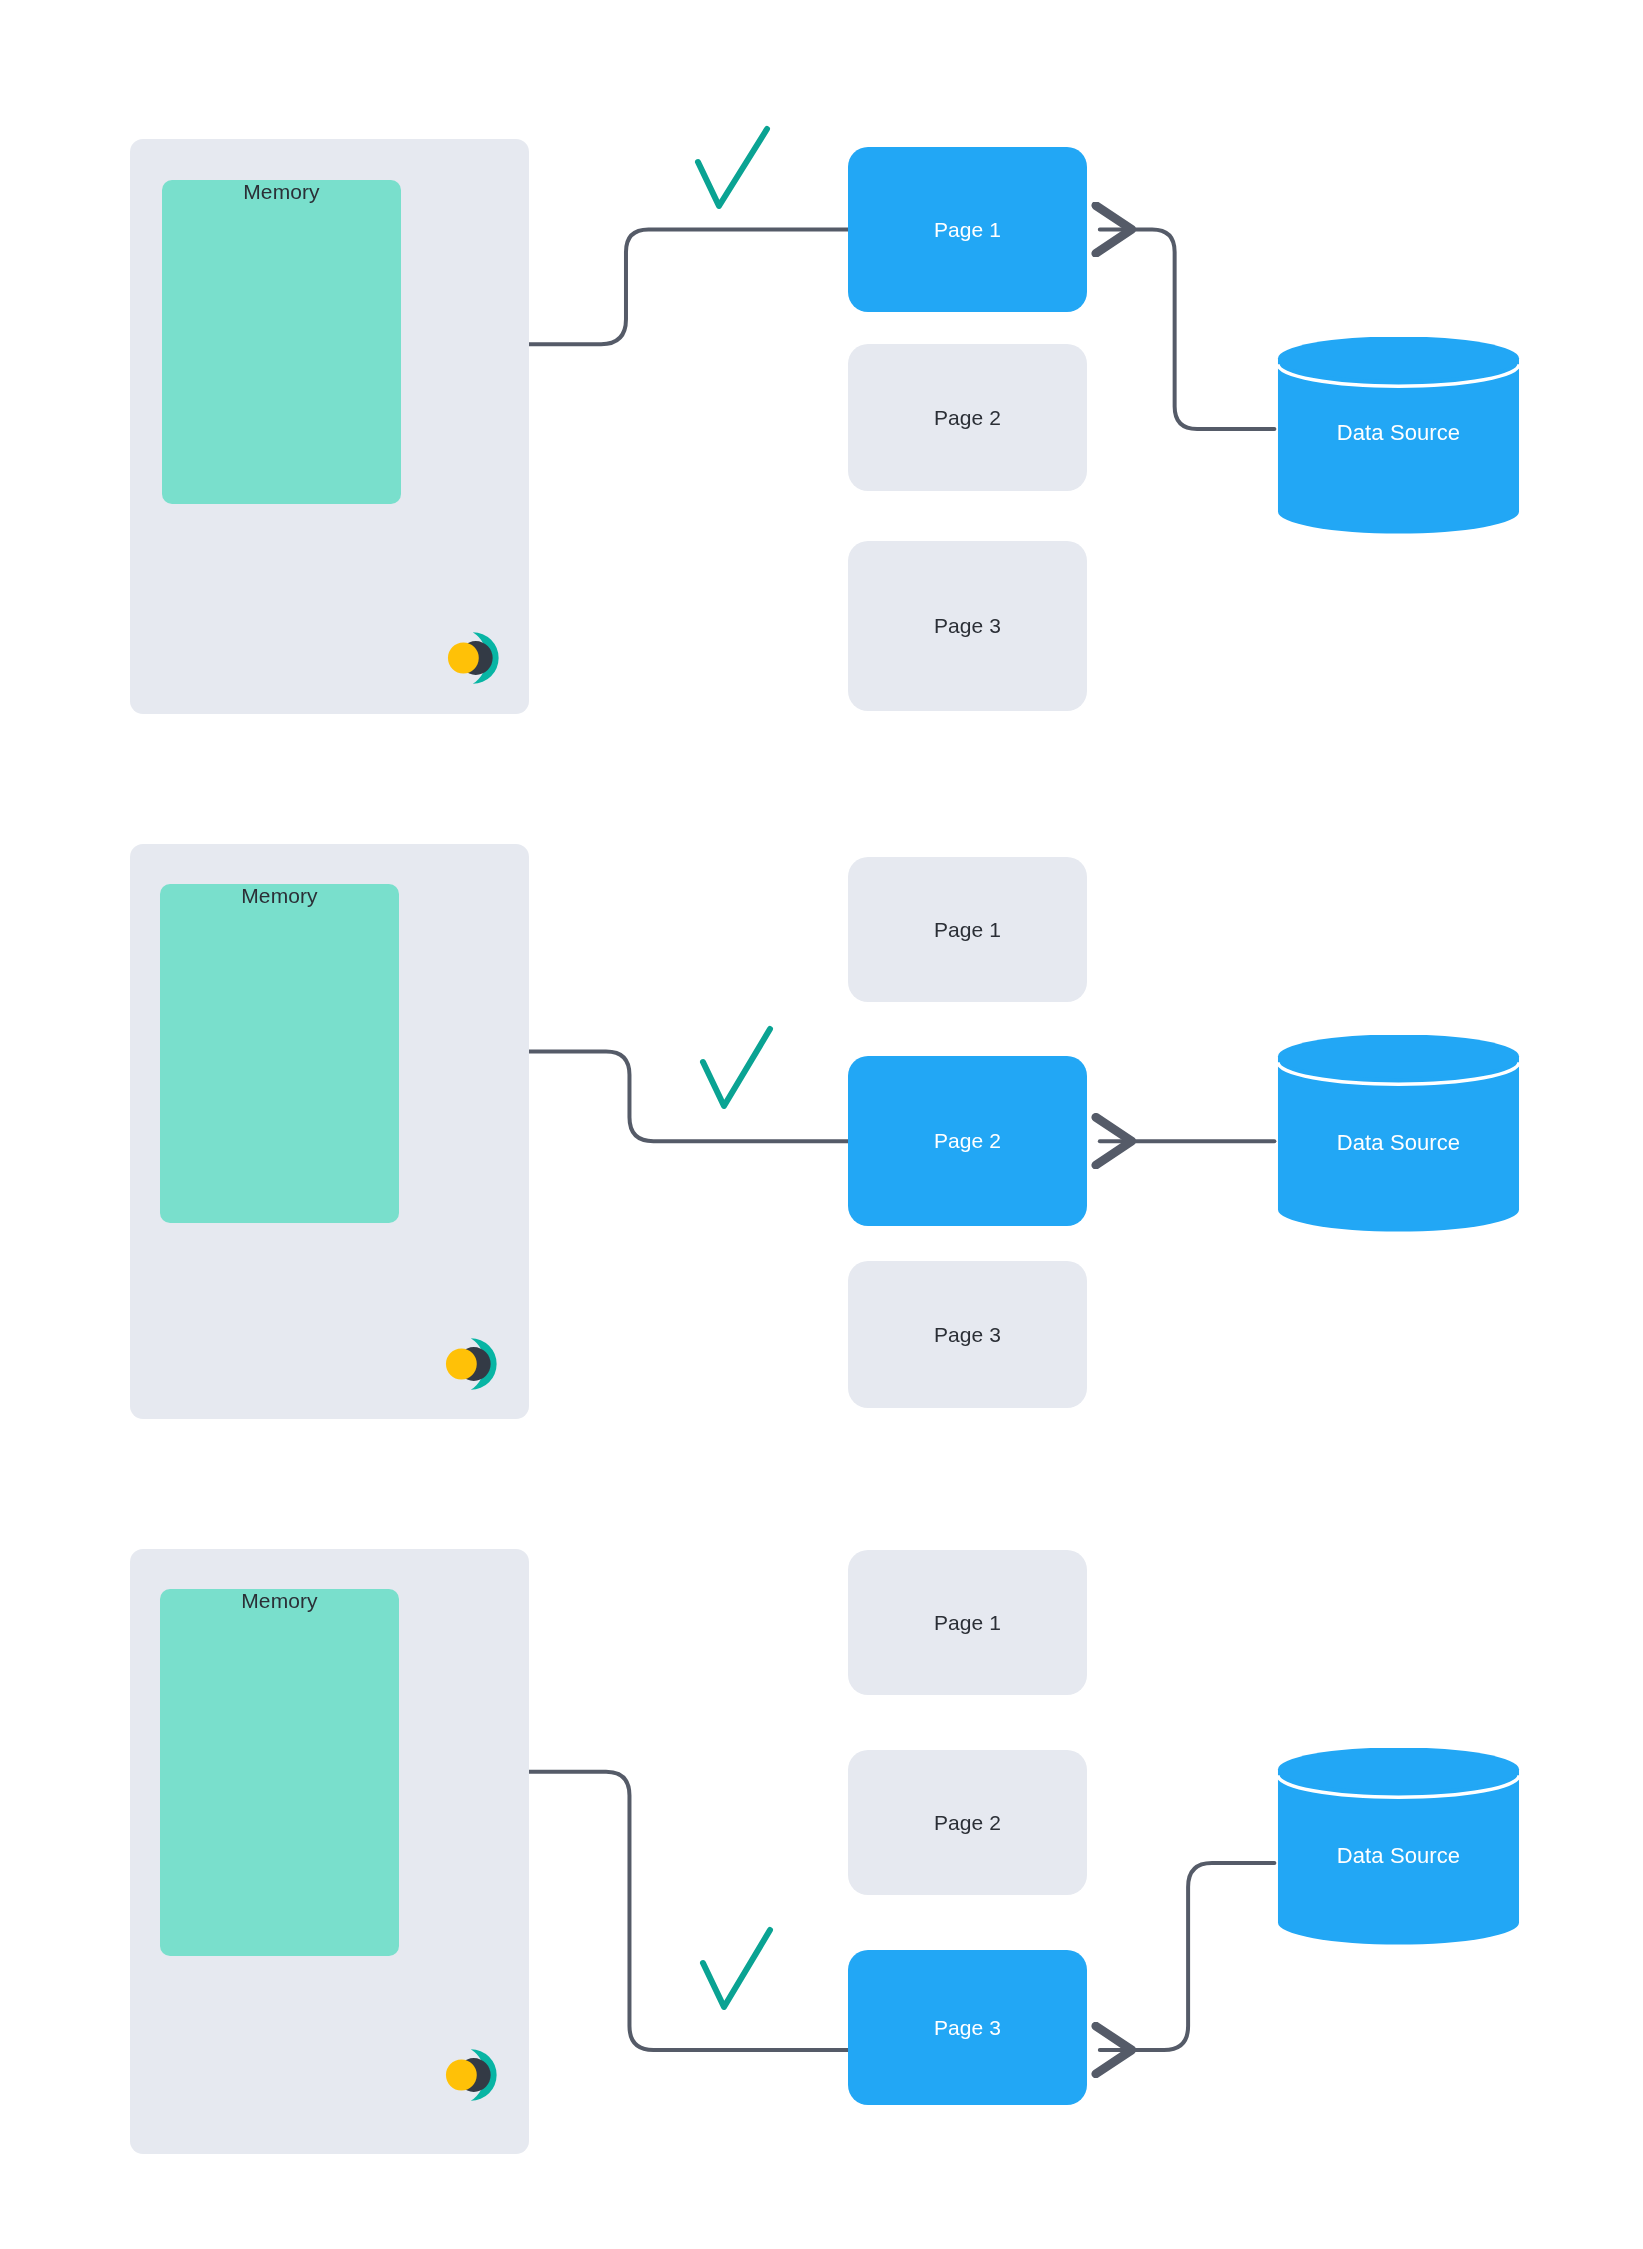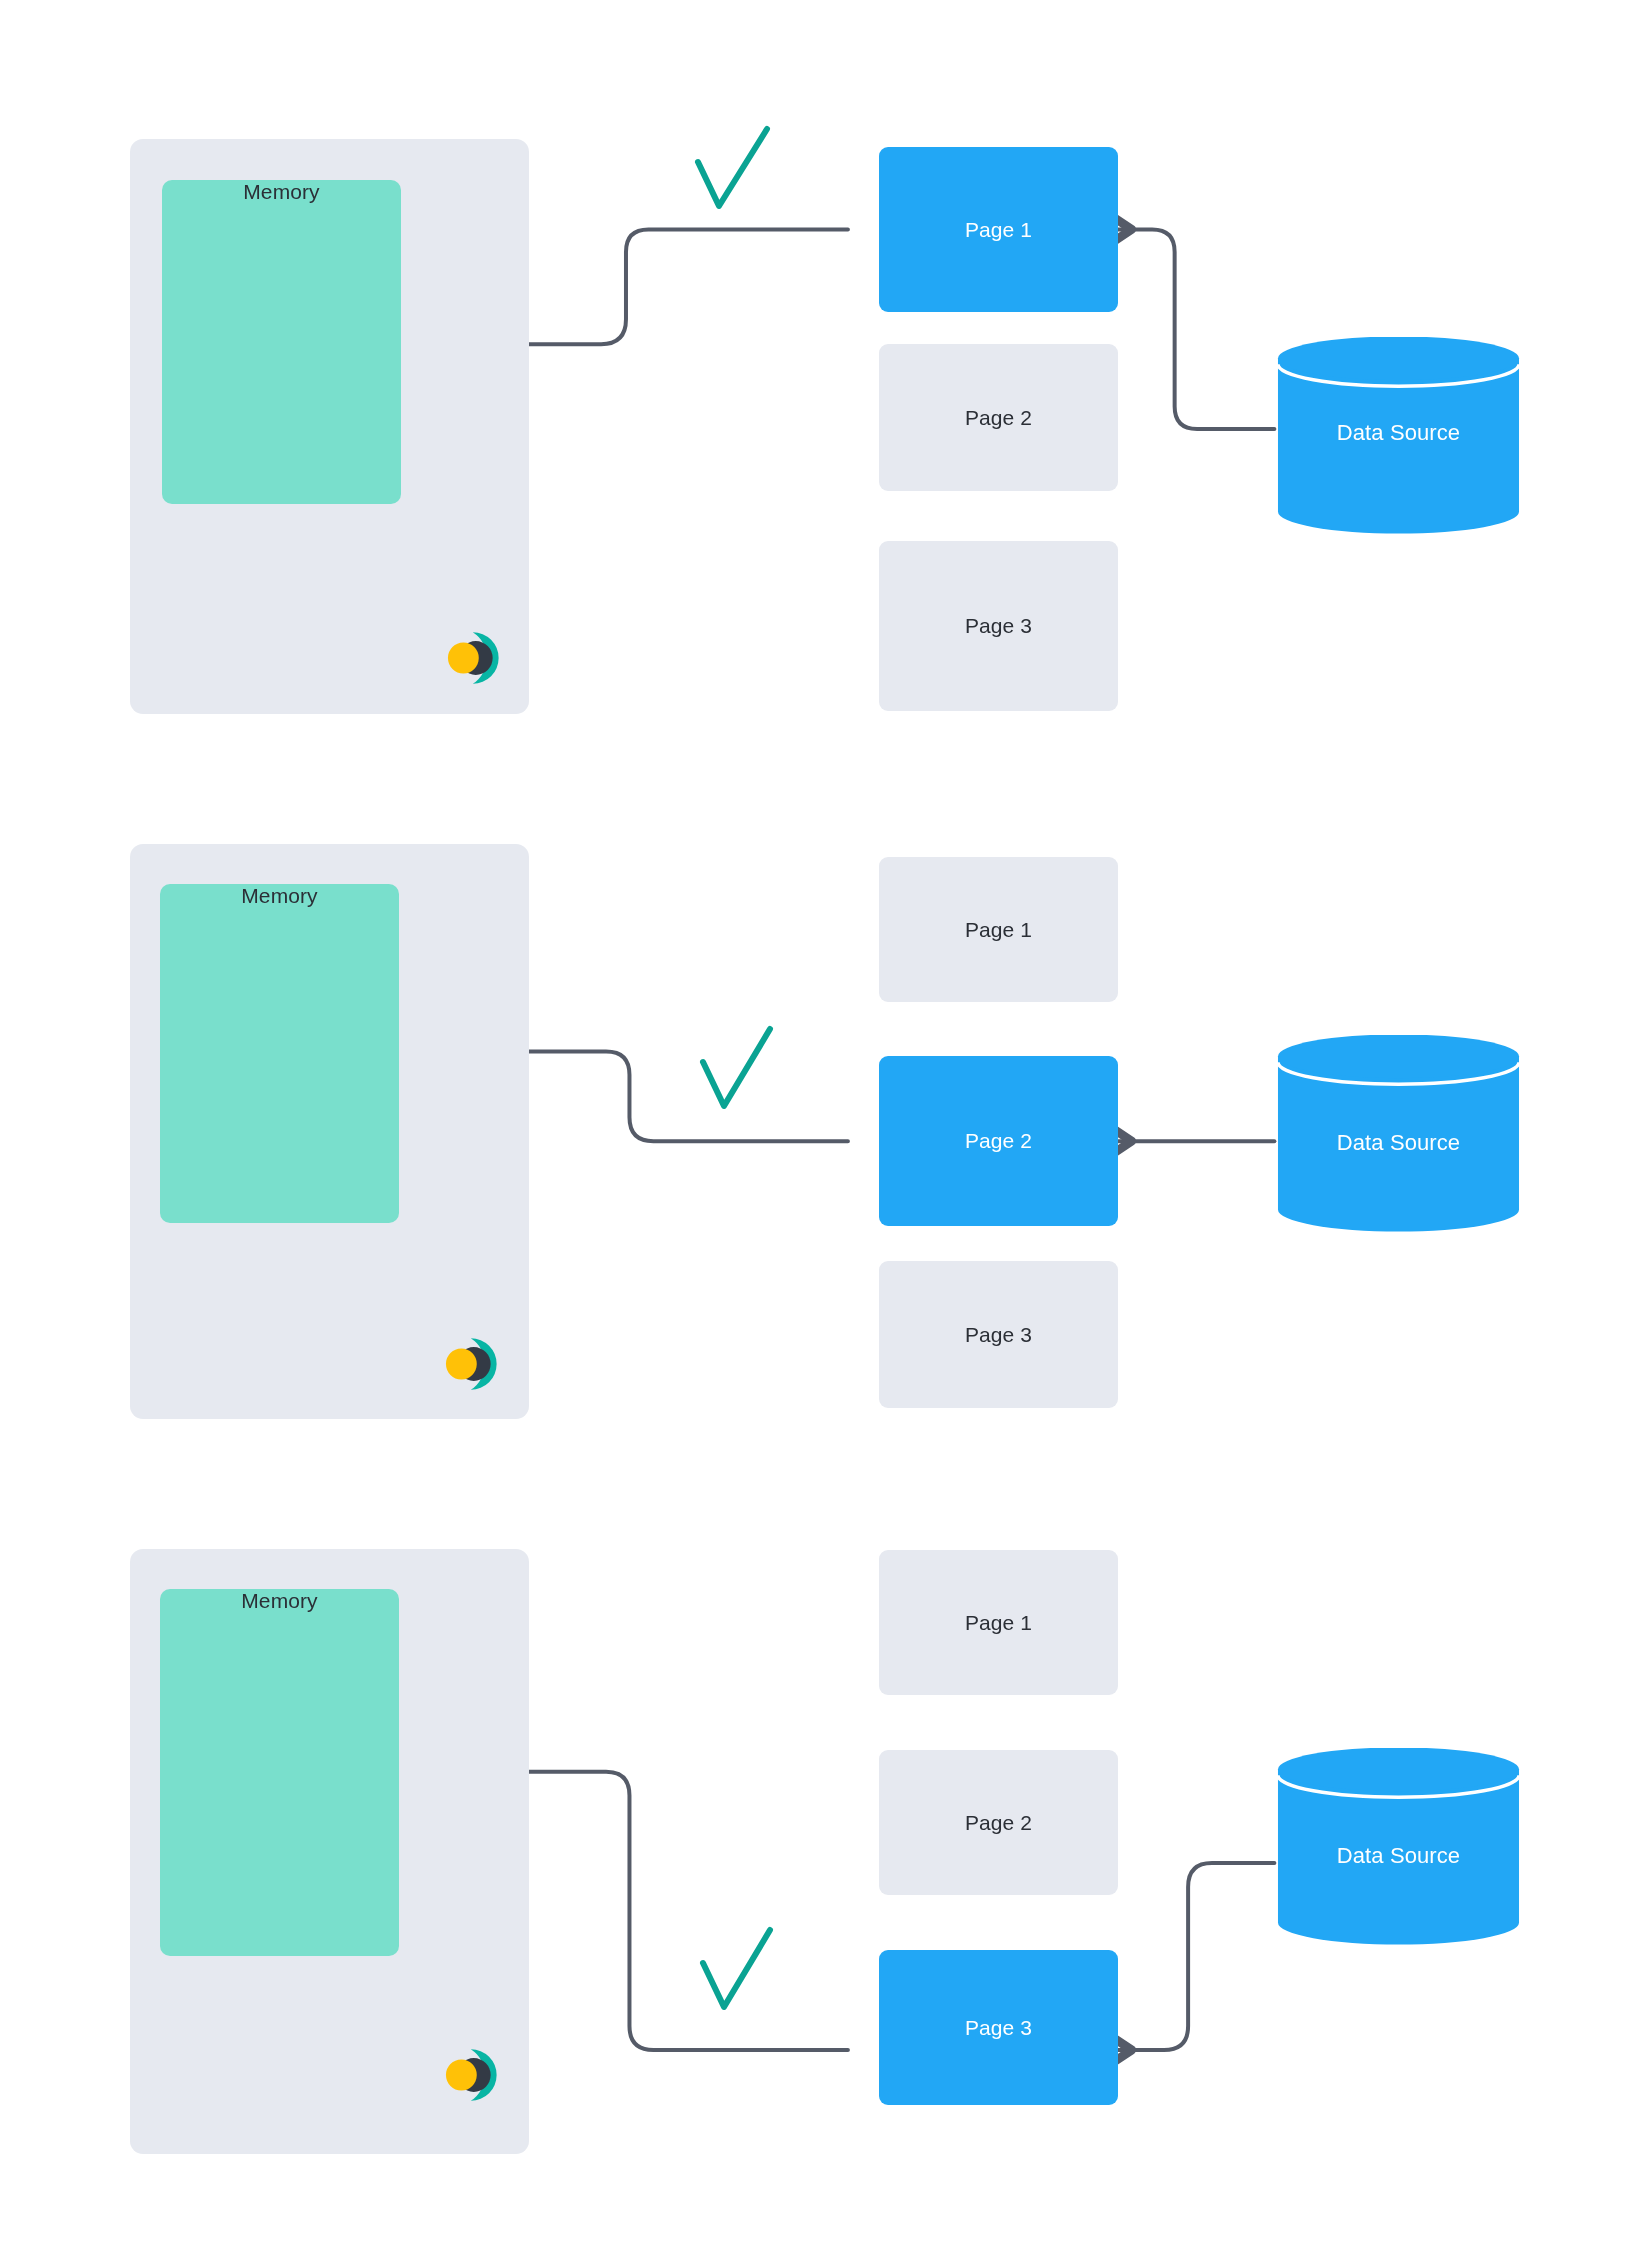--- a/index.html
+++ b/index.html
@@ -43,25 +43,24 @@
   .memory-label {
     font-size: 21px;
     color: #2b2f36;
     letter-spacing: 0.1px;
     font-weight: 400;
   }
 
   
   .page-box {
     position: absolute;
-    border-radius: 9px;
+    border-radius: 20px;
     display: flex;
     align-items: center;
     justify-content: center;
-    margin-left: 31px;
   }
   .page-box.inactive {
     background: #e6e9f0;
   }
   .page-box.active {
     background: #22a7f5;
   }
   .page-label {
     font-size: 21px;
     font-weight: 400;

